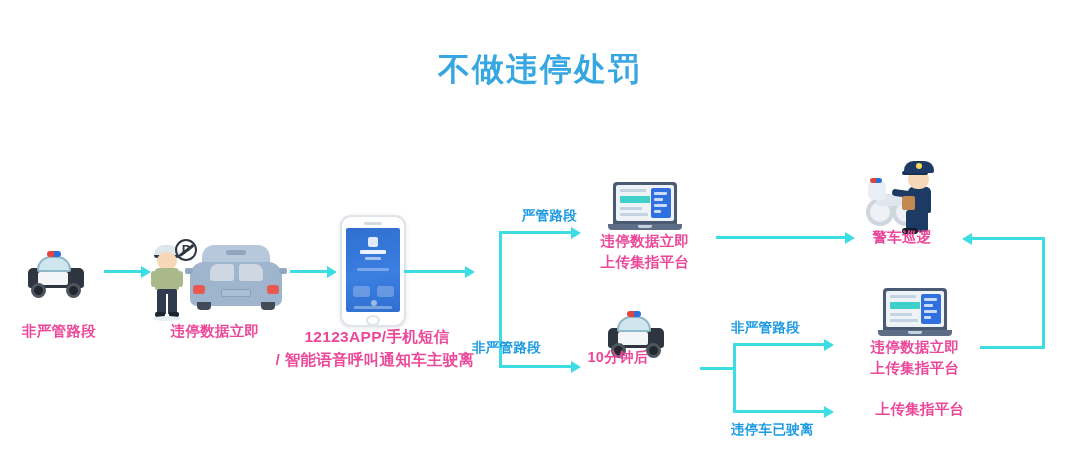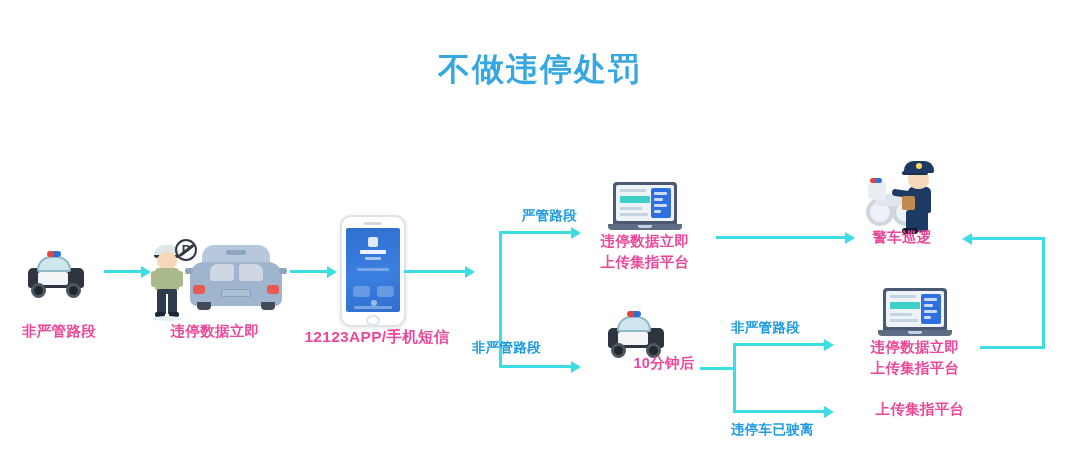--- a/index.html
+++ b/index.html
@@ -399,20 +399,21 @@
       <div class="ph-t2"></div>
       <div class="ph-t3"></div>
       <div class="ph-card a"></div>
       <div class="ph-card b"></div>
       <div class="ph-dot"></div>
       <div class="ph-footer"></div>
     </div>
     <div class="ph-home"></div>
   </div>
   <div class="abs label big" style="left:262px; top:326px; width:230px;">12123APP/手机短信</div>
+  <div class="abs label big" style="left:255px; top:349px; width:240px;">/ 智能语音呼叫通知车主驶离</div>
 
   <div class="ln lnh" style="left:404px; top:270px; width:62px;"></div>
   <div class="arrow-r" style="left:465px; top:265.5px;"></div>
 
   <div class="ln lnv" style="left:499px; top:231px; height:137px;"></div>
 
   <div class="ln lnh" style="left:499px; top:231px; width:73px;"></div>
   <div class="arrow-r" style="left:571px; top:226.5px;"></div>
   <div class="abs label edge" style="left:487px; top:206px; width:90px; text-align:right;">严管路段</div>
 
@@ -463,21 +464,21 @@
   <div class="abs label" style="left:850px; top:228px; width:104px;">警车巡逻</div>
 
   <div class="policecar" style="left:604px; top:312px; width:66px; height:50px;">
     <div class="pc-body"></div>
     <div class="pc-cabin"></div>
     <div class="pc-lightbar"></div>
     <div class="pc-door"></div>
     <div class="pc-wheel l"></div>
     <div class="pc-wheel r"></div>
   </div>
-  <div class="abs label" style="left:608px; top:348px; width:112px;margin-top:6px;">10分钟后</div>
+  <div class="abs label" style="left:562px; top:348px; width:112px;">10分钟后</div>
 
   <div class="ln lnh" style="left:700px; top:367px; width:33px;"></div>
 
   <div class="ln lnv" style="left:733px; top:343px; height:70px;"></div>
 
   <div class="ln lnh" style="left:733px; top:343px; width:92px;"></div>
   <div class="arrow-r" style="left:824px; top:338.5px;"></div>
   <div class="abs label edge" style="left:731px; top:318px; width:110px; text-align:left;">非严管路段</div>
 
   <div class="ln lnh" style="left:733px; top:410px; width:92px;"></div>

